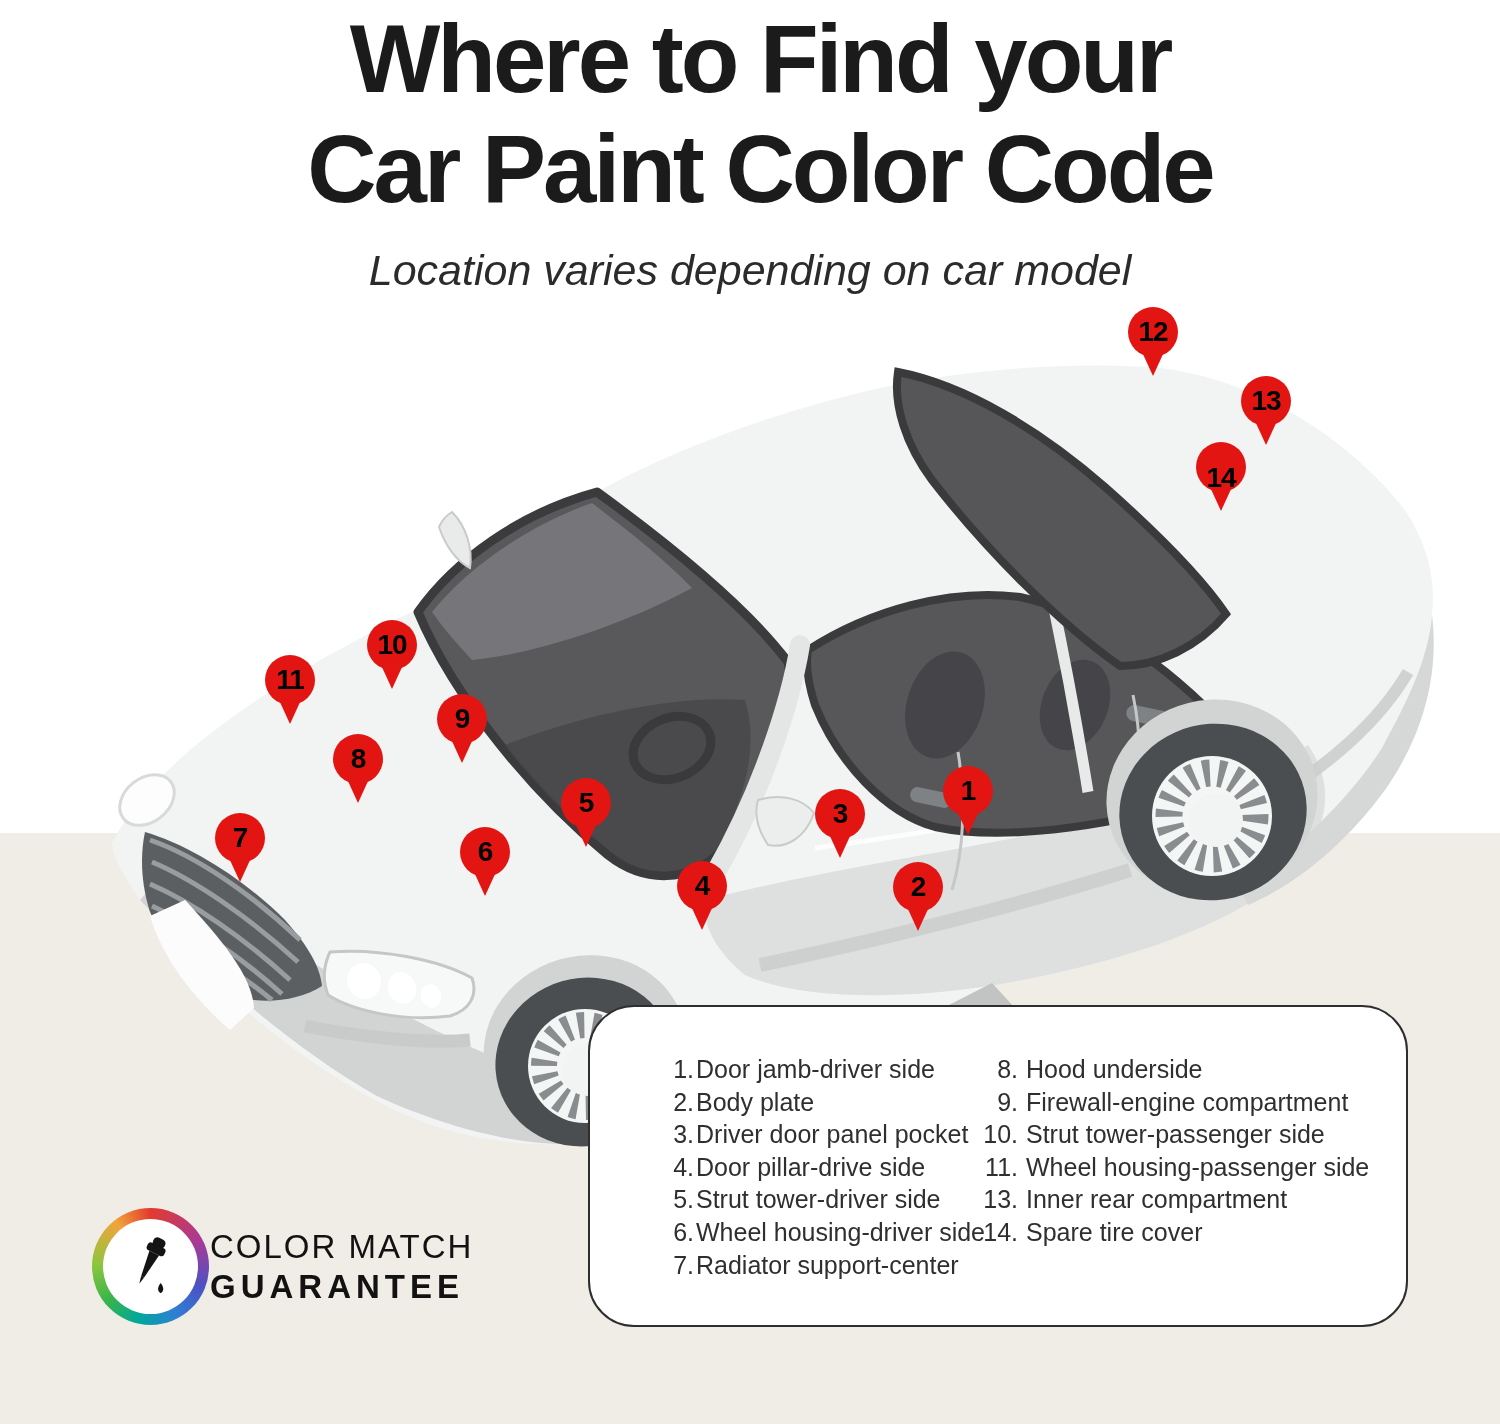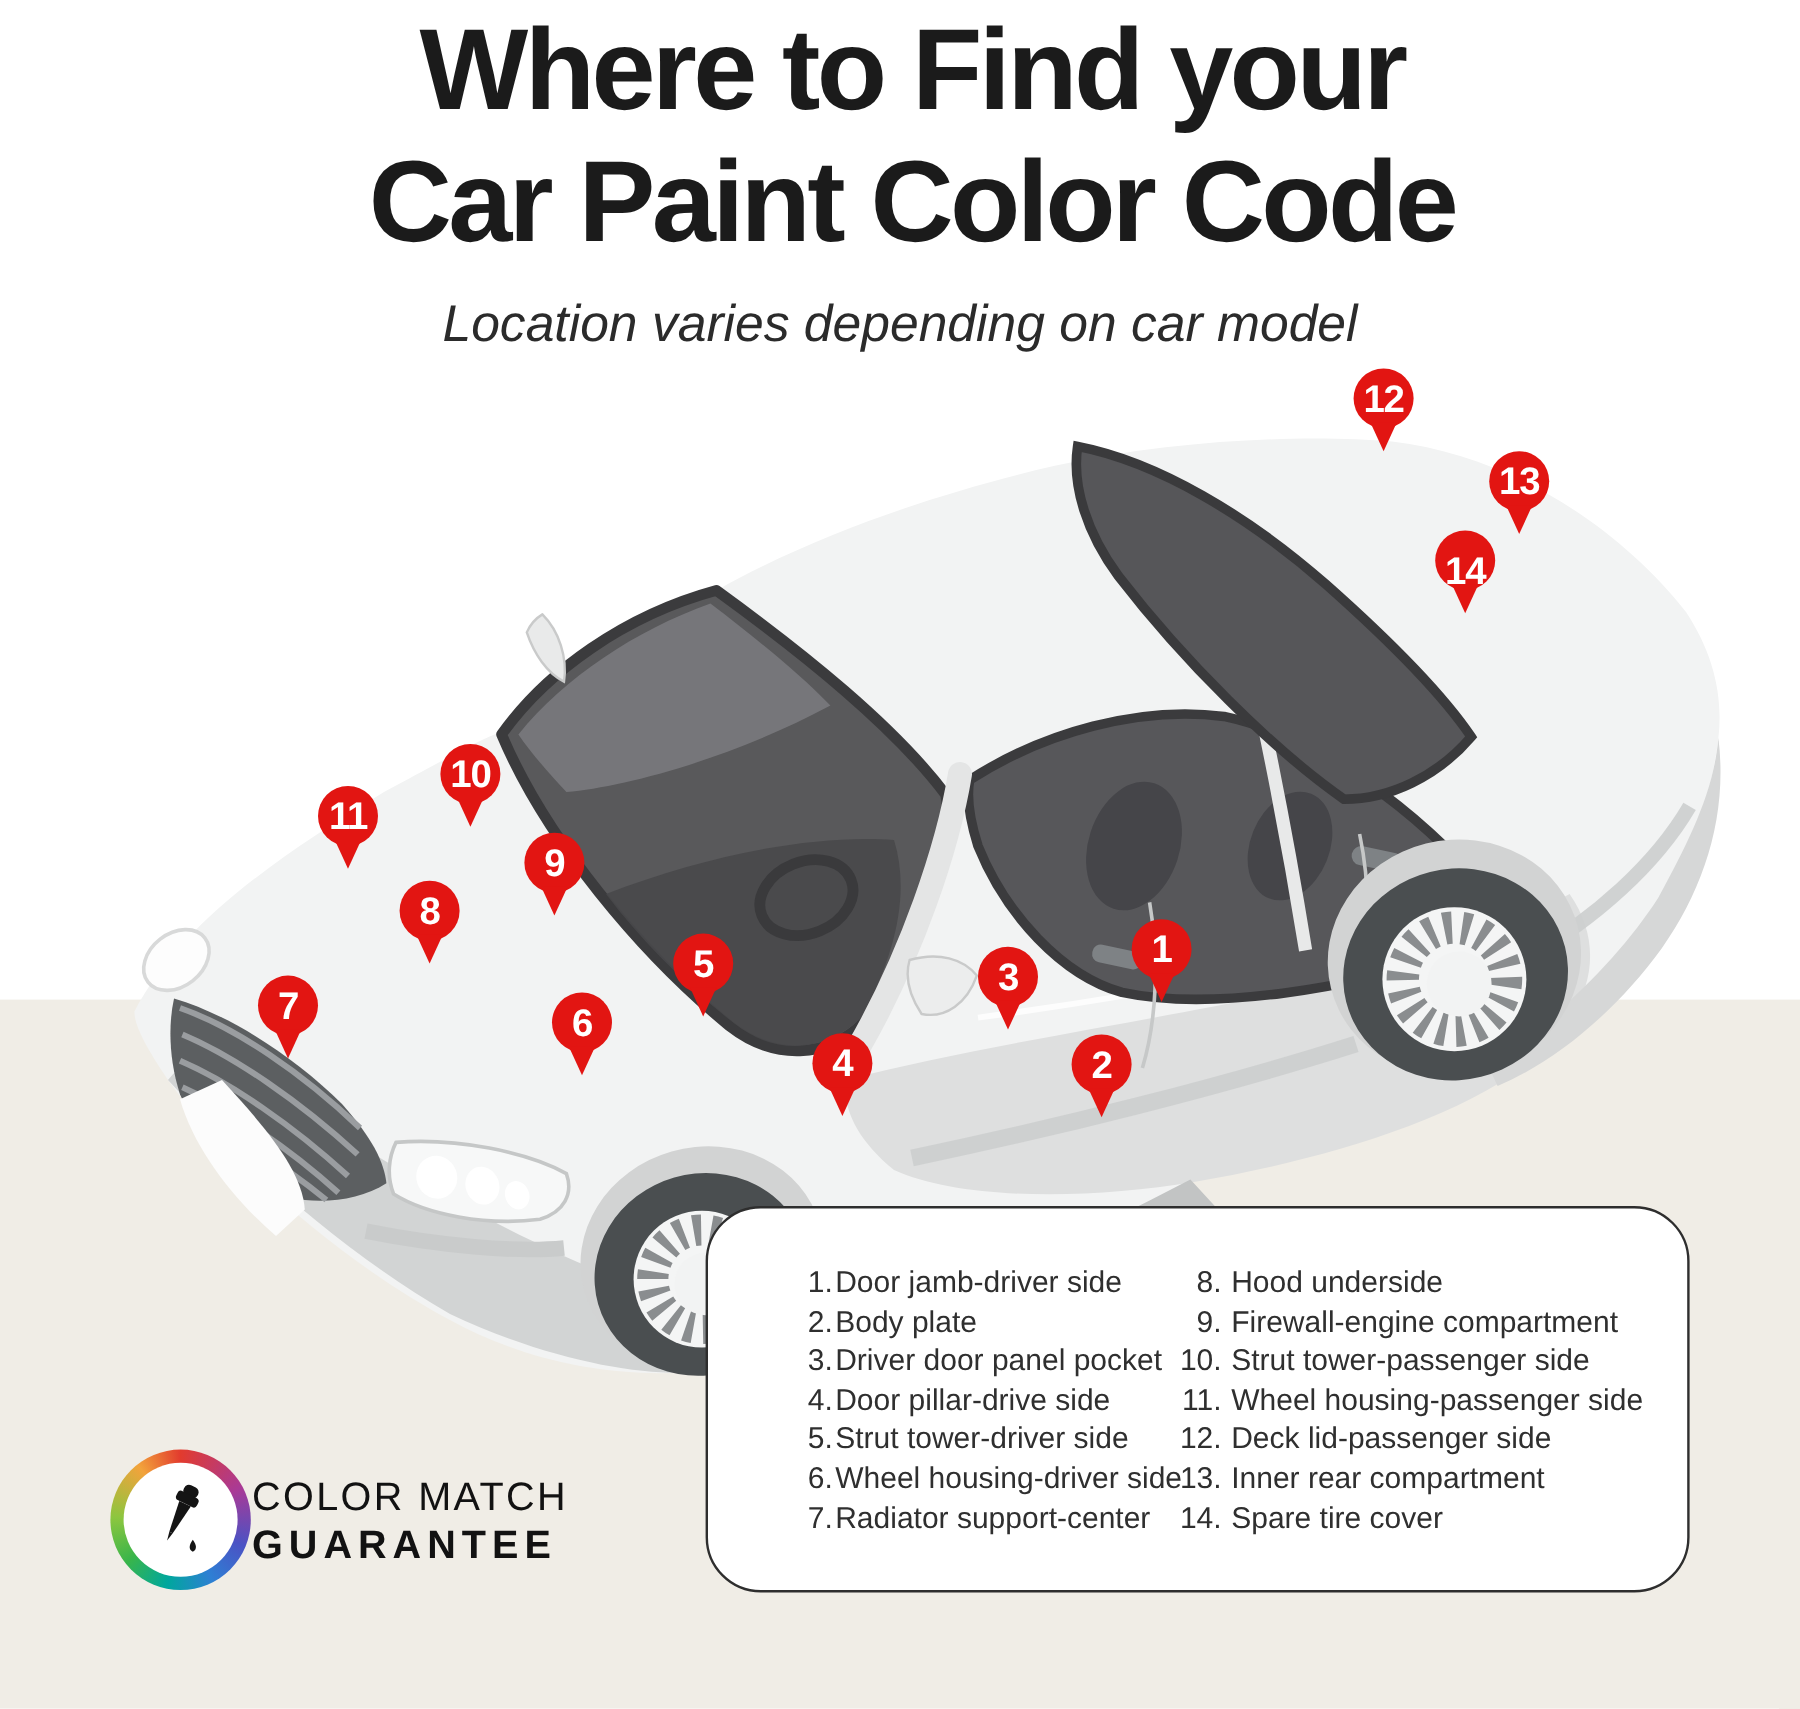--- a/index.html
+++ b/index.html
@@ -32,21 +32,21 @@
     position:absolute;width:50px;height:50px;border-radius:50%;
     background:var(--pin-red,#E21512);
     display:flex;align-items:center;justify-content:center;
   }
   .pin::after{
     content:"";position:absolute;left:50%;top:45px;transform:translateX(-50%);
     width:0;height:0;border-left:11px solid transparent;border-right:11px solid transparent;
     border-top:24px solid var(--pin-red,#E21512);
   }
   .pin-number{
-    color:#ffffff;font-size:32px;font-weight:bold;letter-spacing:-1px;line-height:1;
+    color:#000000;font-size:28px;font-weight:bold;letter-spacing:-1px;line-height:1;
     position:relative;z-index:1;
   }
   
   .legend-panel{
     position:absolute;left:588px;top:1005px;width:820px;height:322px;
     background:var(--panel-bg,#FFFFFF);border:2px solid var(--panel-border,#2E2E2E);
     border-radius:46px;box-sizing:border-box;z-index:3;
   }
   .legend-col{position:absolute;top:46px;}
   .legend-col.col-0{left:76px;}
@@ -278,24 +278,20 @@
   <div class="legend-row">
     <span class="legend-num">10.</span>
     <span class="legend-label">Strut tower-passenger side</span>
   </div>
 
   <div class="legend-row">
     <span class="legend-num">11.</span>
     <span class="legend-label">Wheel housing-passenger side</span>
   </div>
 
-  <div class="legend-row">
-    <span class="legend-num">12.</span>
-    <span class="legend-label">Deck lid-passenger side</span>
-  </div>
 
   <div class="legend-row">
     <span class="legend-num">13.</span>
     <span class="legend-label">Inner rear compartment</span>
   </div>
 
   <div class="legend-row">
     <span class="legend-num">14.</span>
     <span class="legend-label">Spare tire cover</span>
   </div>

